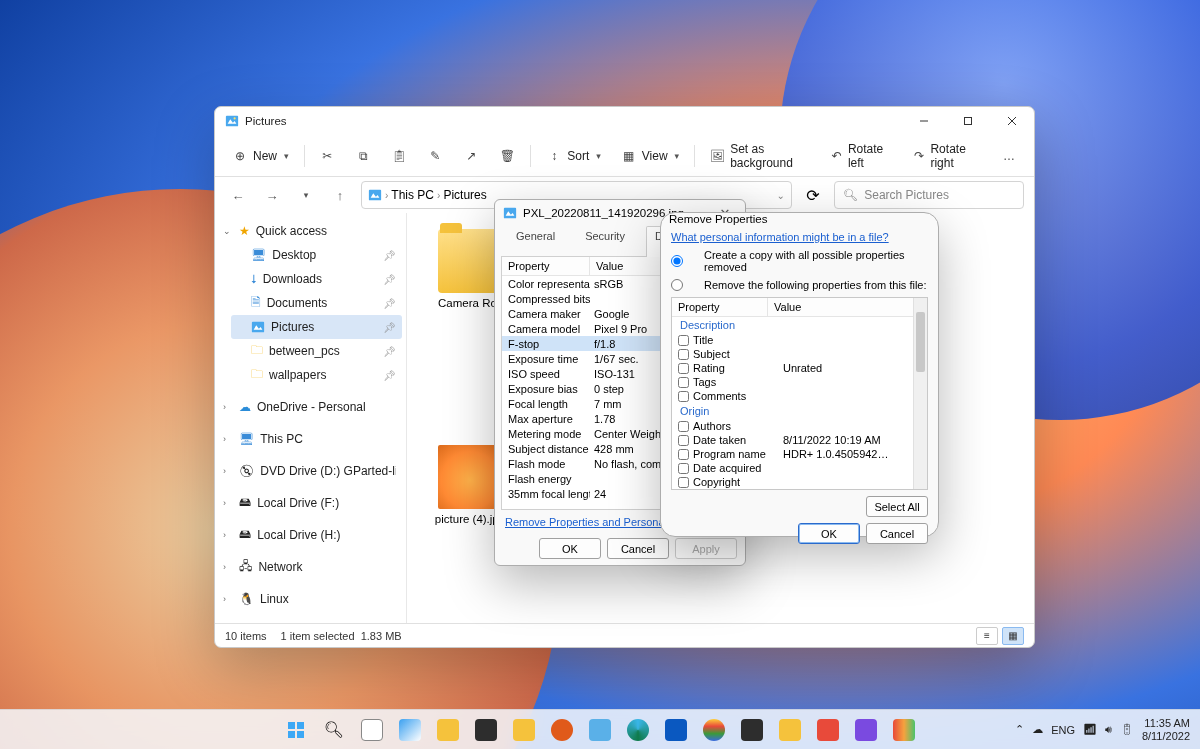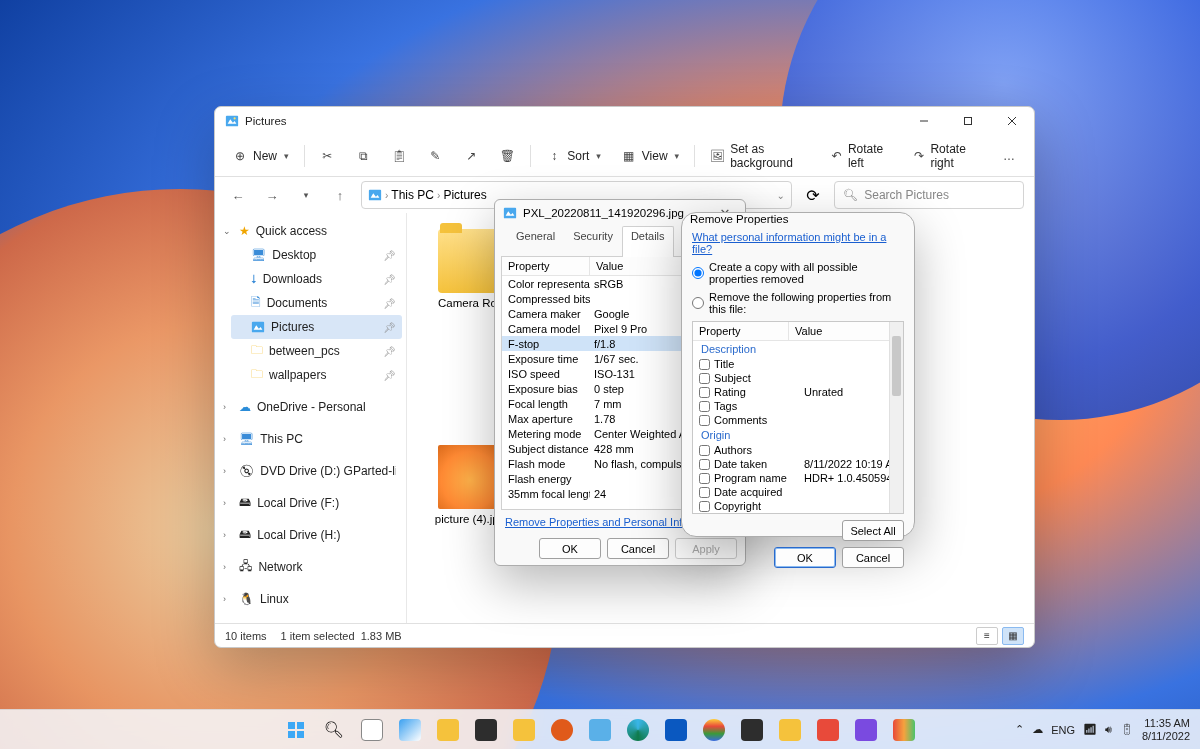--- a/index.html
+++ b/index.html
@@ -54,46 +54,46 @@
 .status .right{margin-left:auto;display:flex;gap:4px;}
 .viewbtn{width:22px;height:18px;border:1px solid #ccc;border-radius:2px;display:flex;align-items:center;justify-content:center;font-size:10px;}
 .viewbtn.on{background:#cfe3f8;border-color:#8abaf0;}
 
 
 .dlg{position:absolute;background:#f9f9f9;border:1px solid #adadad;border-radius:6px;box-shadow:0 18px 50px rgba(0,0,0,.28);display:flex;flex-direction:column;font-size:11.5px;}
 .dlg1{left:494px;top:199px;width:252px;height:367px;}
 .dlg-title{height:26px;display:flex;align-items:center;padding:0 0 0 8px;font-size:11.5px;gap:6px;}
 .dlg-title .dttl{flex:1;white-space:nowrap;overflow:hidden;text-overflow:ellipsis;}
 .dlg-title .dclose{width:40px;height:100%;display:flex;align-items:center;justify-content:center;font-size:13px;color:#555;}
-.tabs{display:flex;padding:0 6px;font-size:11px;border-bottom:1px solid #d0d0d0;margin:0 6px;}
+.tabs{display:flex;padding:0 6px;font-size:11px;border-bottom:1px solid #d0d0d0;margin:0 6px;gap:12px;}
 .tab{padding:3px 8px;color:#444;border:1px solid transparent;border-bottom:none;margin-bottom:-1px;}
 .tab.active{background:#fff;border-color:#d0d0d0;border-radius:2px 2px 0 0;padding-left:8px;}
 .dlg-body{flex:1;background:#fff;margin:0 6px;border:1px solid #d0d0d0;border-top:none;overflow:hidden;display:flex;flex-direction:column;}
 .phead{display:flex;font-size:11px;border-bottom:1px solid #e5e5e5;background:#fdfdfd;}
 .phead div{padding:3px 6px;}
 .phead .pc1{width:88px;border-right:1px solid #e5e5e5;}
 .phead .pc2{flex:1;}
 .plist{flex:1;overflow:hidden;font-size:11px;}
 .prow{display:flex;height:15px;align-items:center;}
 .prow.sel{background:#cfe3f8;}
 .prow .pc1{width:88px;padding-left:6px;white-space:nowrap;overflow:hidden;}
 .prow .pc2{flex:1;padding-left:4px;white-space:nowrap;overflow:hidden;}
 .pgroup{color:#2a6acc;padding:2px 6px;font-size:11px;}
 .dlg-link{color:#1a5fd0;text-decoration:underline;font-size:11px;padding:6px 10px 4px;}
 .dlg-btns{display:flex;justify-content:flex-end;gap:6px;padding:6px 8px;}
 .btn{min-width:62px;height:21px;border:1px solid #a0a0a0;background:#fdfdfd;border-radius:3px;font-size:11px;display:flex;align-items:center;justify-content:center;}
 .btn.disabled{color:#aaa;border-color:#ccc;}
 .btn.focus{border:1px solid #2a6acc;box-shadow:inset 0 0 0 1px #8abaf0;}
 
 
-.dlg2{left:681px;top:212px;width:234px;height:325px;border-radius:15px;}
+.dlg2{left:660px;top:212px;width:279px;height:325px;border-radius:15px;}
 .dlg2 .dbody{flex:1;padding:6px 10px 4px;display:flex;flex-direction:column;gap:2px;}
 .dinfo{font-size:11px;line-height:1.35;}
 .dlink{color:#1a5fd0;text-decoration:underline;font-size:11px;}
-.ropt{display:flex;align-items:center;gap:5px;font-size:11px;margin-top:4px;}
+.ropt{display:flex;align-items:center;gap:21px;font-size:11px;margin-top:4px;}
 .ropt input{width:12px;height:12px;}
 .rlist{flex:1;border:1px solid #c8c8c8;margin-top:4px;background:#fff;display:flex;}
 .rlist-inner{flex:1;overflow:hidden;}
 .rhead{display:flex;font-size:11px;border-bottom:1px solid #e5e5e5;background:#fdfdfd;}
 .rhead div{padding:3px 6px;}
 .rhead .rc1{width:96px;border-right:1px solid #e5e5e5;}
 .rhead .rc2{flex:1;}
 .rgroup{color:#2a6acc;padding:2px 8px;font-size:11px;}
 .rrow{display:flex;align-items:center;height:14px;font-size:11px;padding-left:6px;gap:4px;}
 .rrow input{width:11px;height:11px;}

